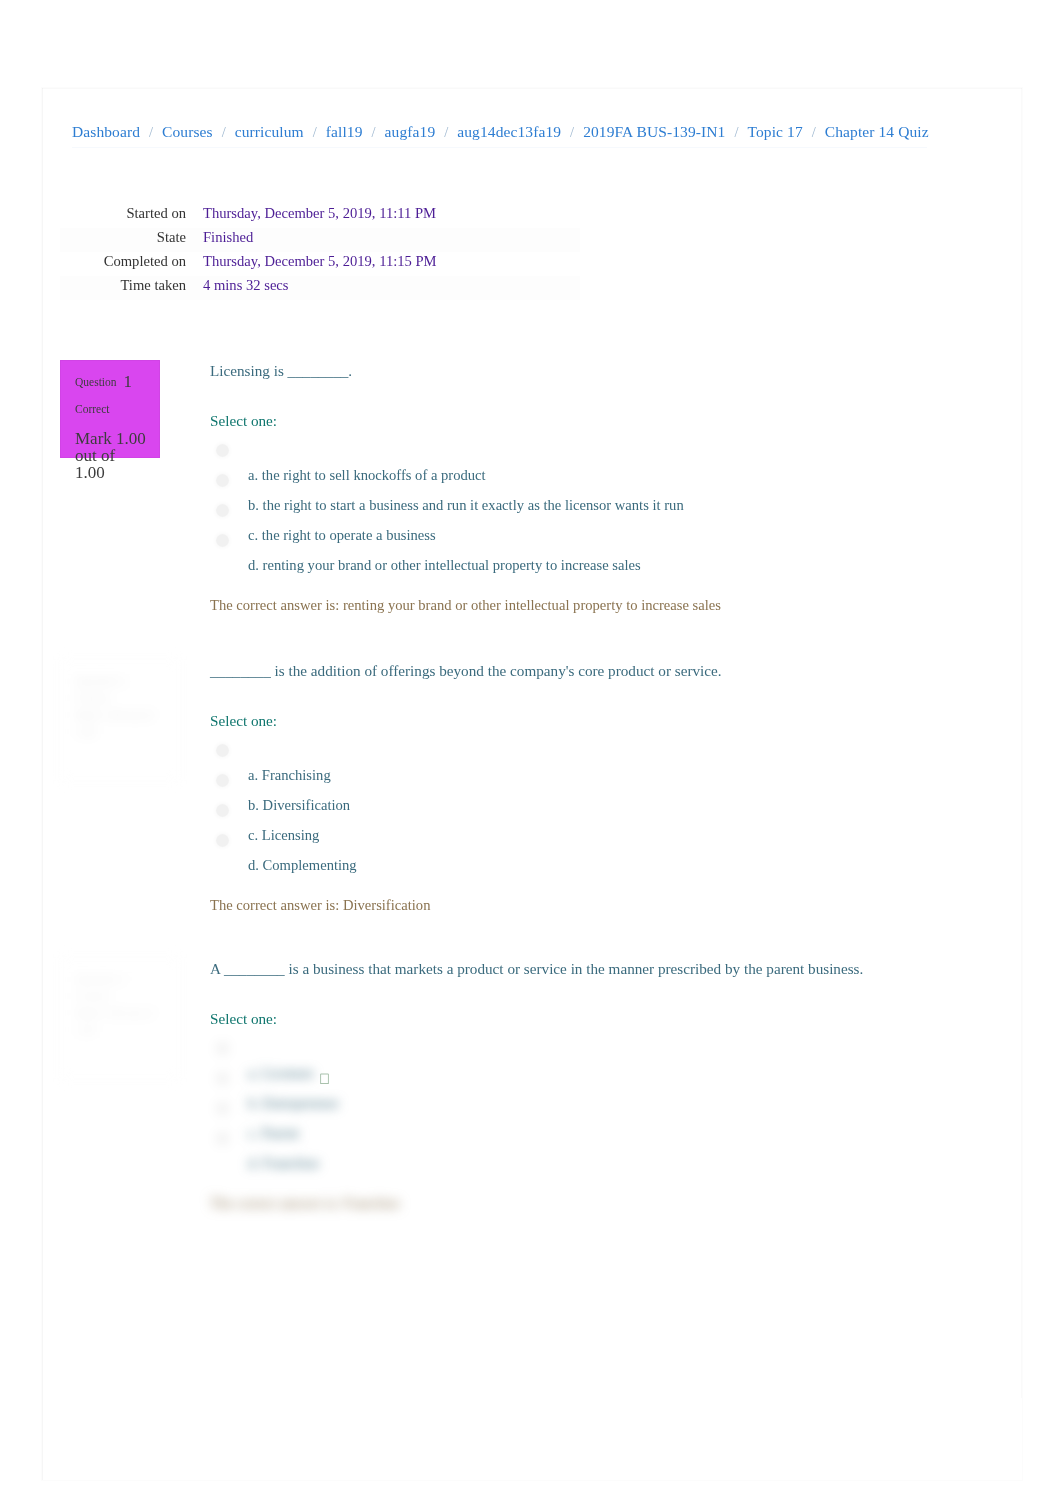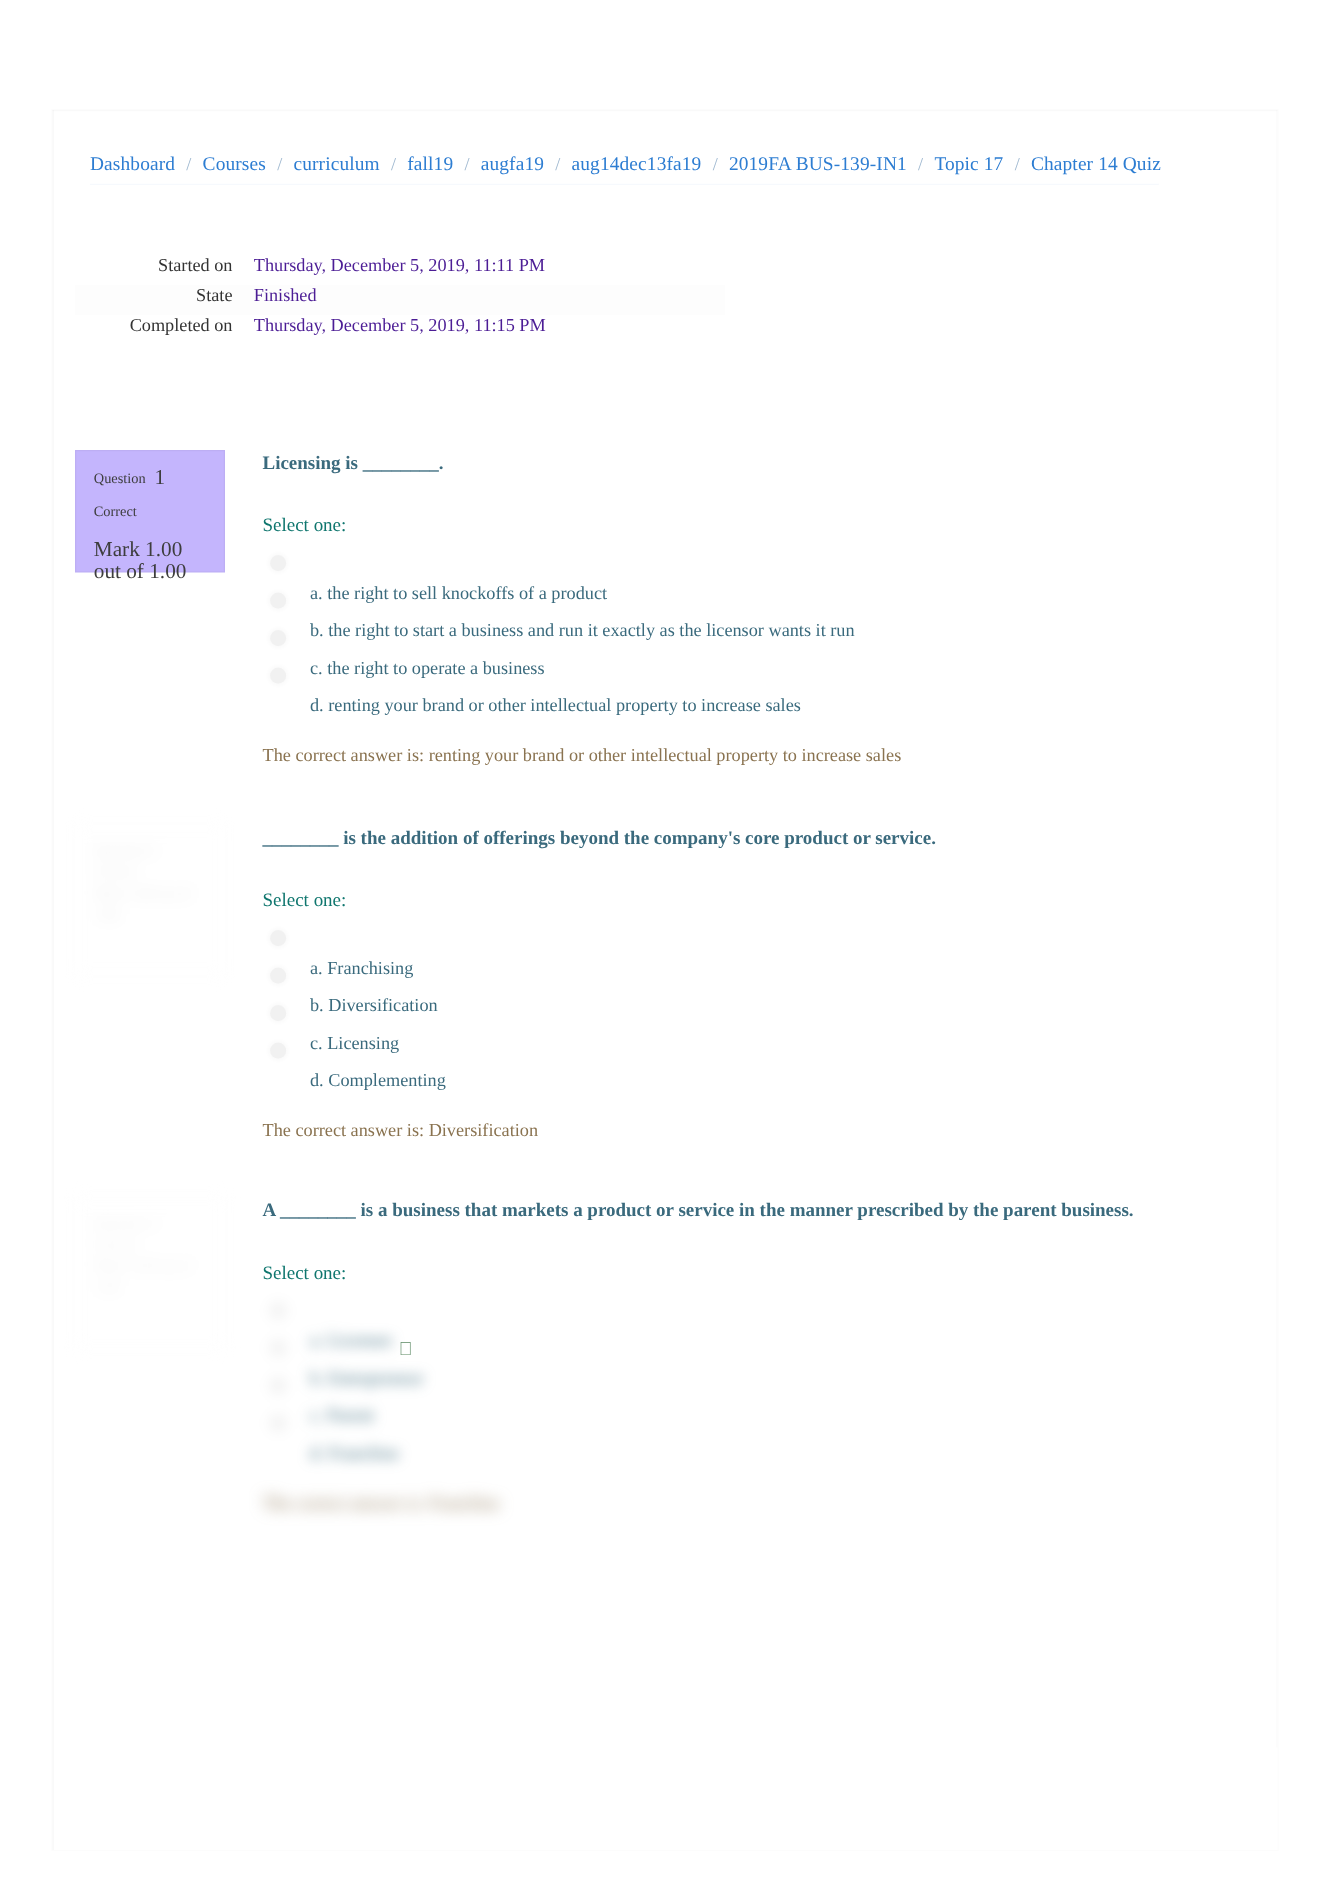--- a/index.html
+++ b/index.html
@@ -94,22 +94,22 @@
 
   
   .question {
     position: absolute;
     left: 60px;
     width: 930px;
   }
   .qinfo {
     position: absolute;
     left: 0; top: 0;
-    width: 120px;
-    background: #c4b5fd;
+    width: 100px;
+    background: #d946ef;
     border: 1px solid rgba(0,0,0,0.035);
     padding: 12px 10px 12px 14px;
     font-size: 11.5px;
     line-height: 17px;
     color: #3d3d3d;
   }
   .qinfo .qnum-row {
     display: block;
     margin-bottom: 10px;
     white-space: nowrap;
@@ -126,21 +126,20 @@
   .qbody {
     position: absolute;
     left: 150px; top: 0;
     width: 780px;
   }
   .qtext {
     font-size: 15.2px;
     line-height: 22px;
     color: #3a6a7d;
     margin: 0 0 30px 0;
-    font-weight: bold;
   }
   .selectone {
     font-size: 15.2px;
     color: #0f766e;
     margin: 0 0 6px 0;
   }
   .answers { margin: 0; padding: 0; list-style: none; }
   .answers li {
     position: relative;
     height: 30px;
@@ -211,20 +210,24 @@
         <td class="v">Thursday, December 5, 2019, 11:11 PM</td>
       </tr>
       <tr class="shade">
         <td class="k">State</td>
         <td class="v">Finished</td>
       </tr>
       <tr>
         <td class="k">Completed on</td>
         <td class="v">Thursday, December 5, 2019, 11:15 PM</td>
       </tr>
+      <tr class="shade">
+        <td class="k">Time taken</td>
+        <td class="v">4 mins 32 secs</td>
+      </tr>
     </tbody>
   </table>
 
   <div class="question" style="top:360px; height:280px;">
     <div class="qinfo" style="height:98px;">
       <span class="qnum-row">
         <span class="qnum-label">Question</span><span class="qnum">1</span>
       </span>
       <span class="qstate">Correct</span>
       <span class="qmark">Mark 1.00 out of 1.00</span>

